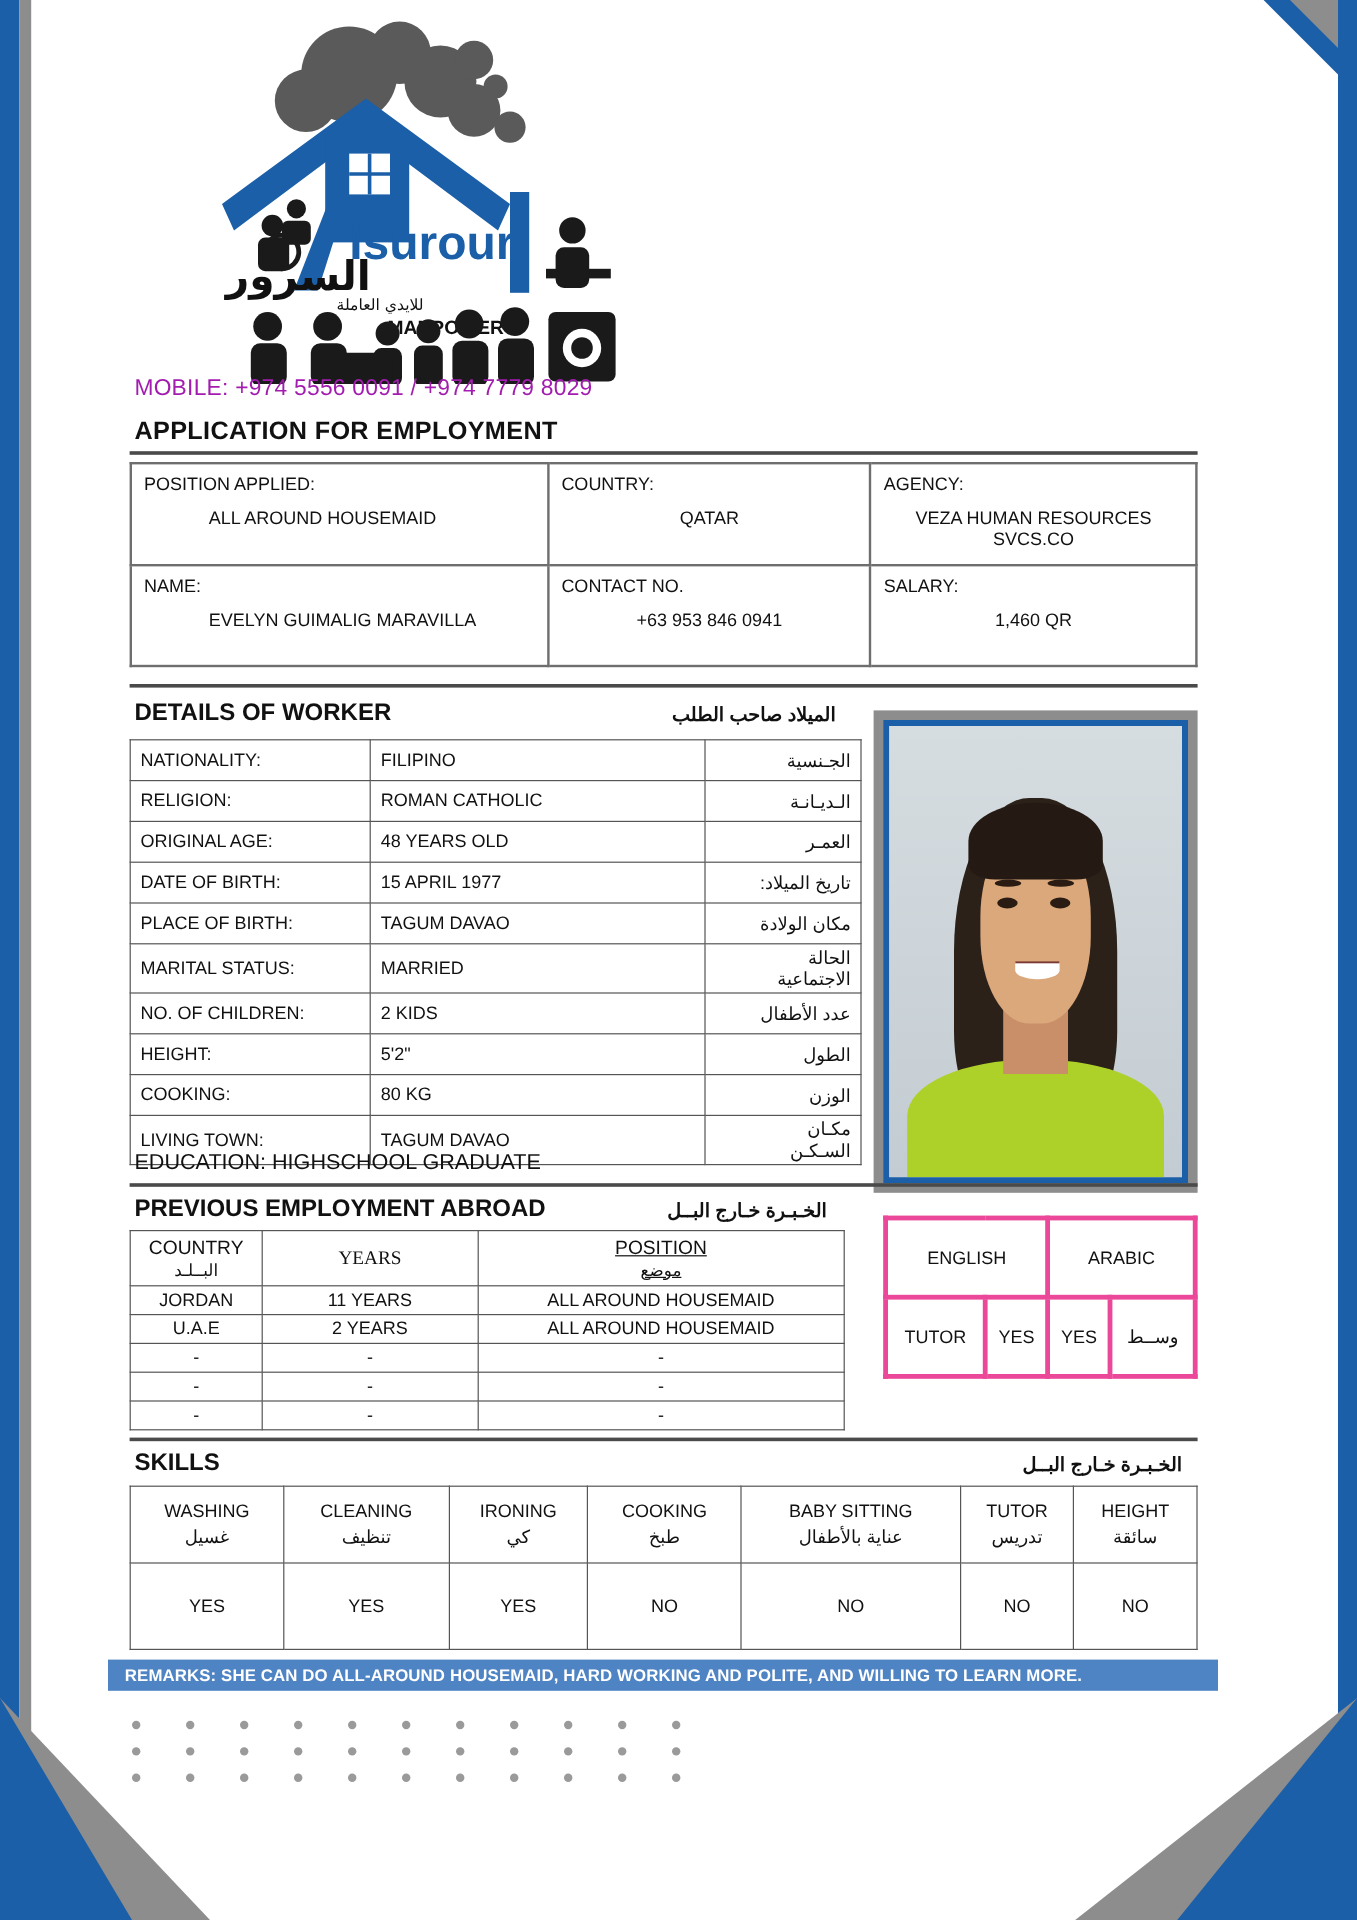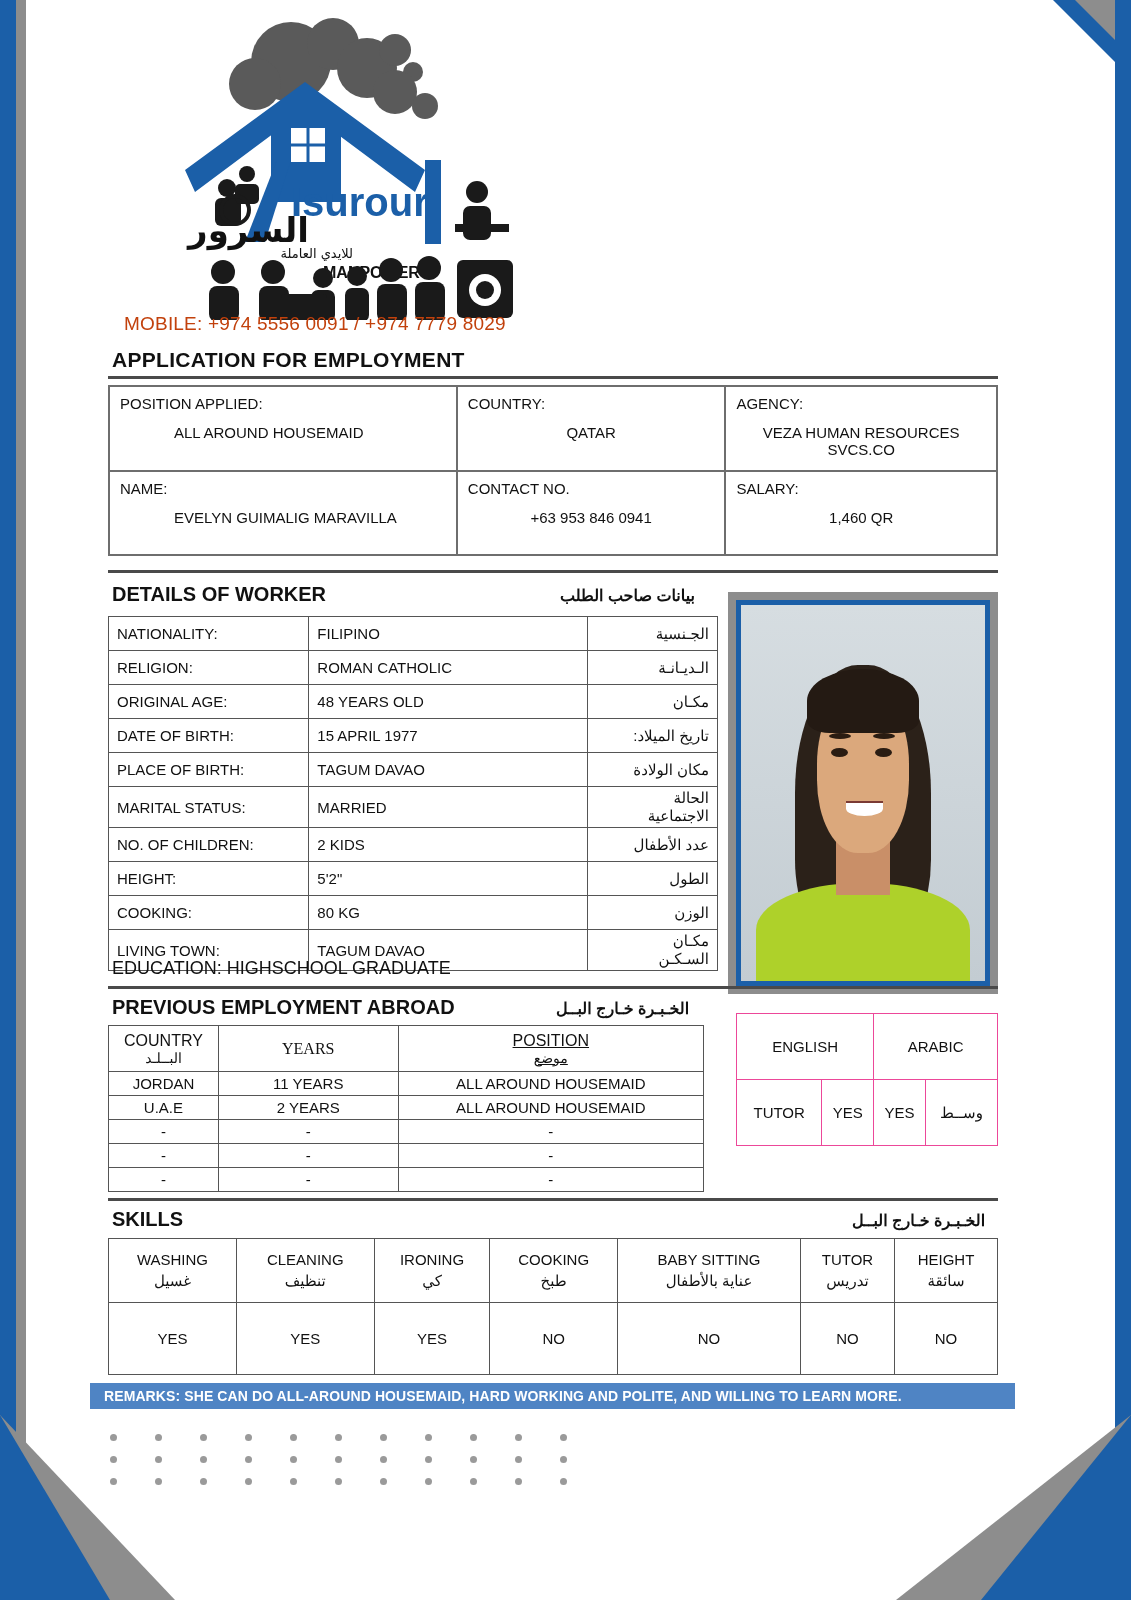--- a/index.html
+++ b/index.html
@@ -70,21 +70,21 @@
     position: absolute; width: 7px; height: 7px; border-radius: 50%;
     background: #9a9a9a;
   }
 
   
   .logo-wrap {
     position: absolute; left: 95px; top: 10px; width: 420px; height: 310px;
   }
   .mobile-line {
     position: absolute; left: 112px; top: 313px;
-    font-size: 19px; letter-spacing: .2px; color: #c2410c; margin-left: 12px;
+    font-size: 19px; letter-spacing: .2px; color: #a21caf;
   }
   .app-title {
     position: absolute; left: 112px; top: 348px;
     font-size: 21px; font-weight: bold; letter-spacing: .3px;
   }
   .title-rule {
     position: absolute; left: 108px; top: 376px; width: 890px; height: 3px;
     background: #4a4a4a;
   }
 
@@ -214,21 +214,21 @@
   .pe-col1 { width: 110px; }
   .pe-col2 { width: 180px; font-family: Liberation Serif, serif; }
   .pe-col3 { width: 306px; text-decoration: underline; }
 
   
   .lang-table {
     position: absolute; left: 736px; top: 1013px; width: 262px;
     border-collapse: collapse;
   }
   .lang-table td {
-    border: 1px solid #ec4899; text-align: center; font-size: 15px; height: 66px;
+    border: 4px solid #ec4899; text-align: center; font-size: 15px; height: 66px;
   }
   .lang-table td.ar { direction: rtl; }
 
   
   .sk-rule {
     position: absolute; left: 108px; top: 1198px; width: 890px; height: 3px;
     background: #4a4a4a;
   }
   .sk-head {
     position: absolute; left: 112px; top: 1208px;
@@ -360,38 +360,38 @@
     <td class="col-c">
       <span class="lbl">SALARY:</span>
       <span class="val c">1,460 QR</span>
     </td>
   </tr>
 </tbody>
   </table>
 
 <div class="dw-rule"></div>
 <div class="dw-head">DETAILS OF WORKER</div>
-<div class="dw-head-ar">بيانات صاحب الطلب</div>
+<div class="dw-head-ar">الميلاد صاحب الطلب</div>
 
 <table class="dw-table">
   <tbody>
       <tr>
     <td class="k">NATIONALITY:</td>
     <td class="v">FILIPINO</td>
     <td class="ar">الجـنسية</td>
   </tr>
   <tr>
     <td class="k">RELIGION:</td>
     <td class="v">ROMAN CATHOLIC</td>
     <td class="ar">الـديـانـة</td>
   </tr>
   <tr>
     <td class="k">ORIGINAL AGE:</td>
     <td class="v">48 YEARS OLD</td>
-    <td class="ar">مكـان</td>
+    <td class="ar">العمـر</td>
   </tr>
   <tr>
     <td class="k">DATE OF BIRTH:</td>
     <td class="v">15 APRIL 1977</td>
     <td class="ar">تاريخ الميلاد:</td>
   </tr>
   <tr>
     <td class="k">PLACE OF BIRTH:</td>
     <td class="v">TAGUM DAVAO</td>
     <td class="ar">مكان الولادة</td>

